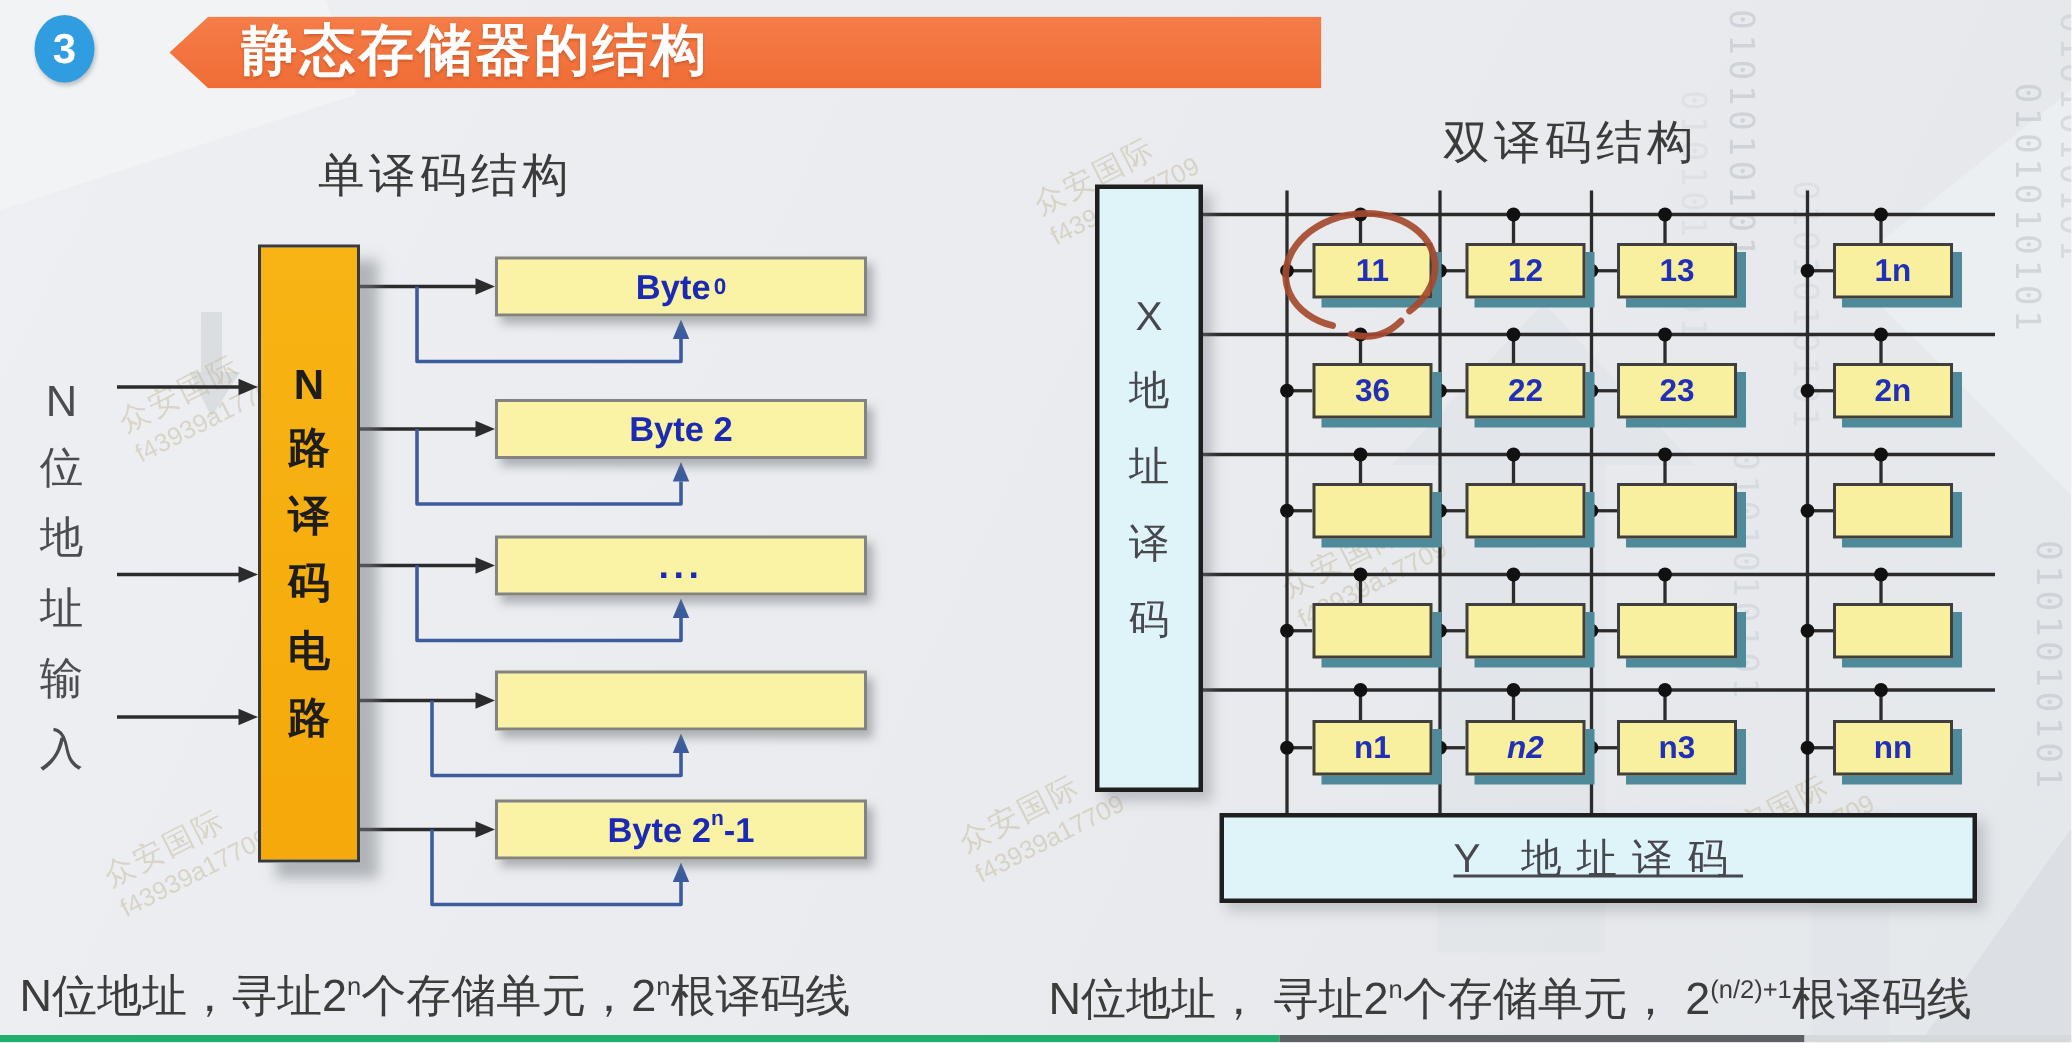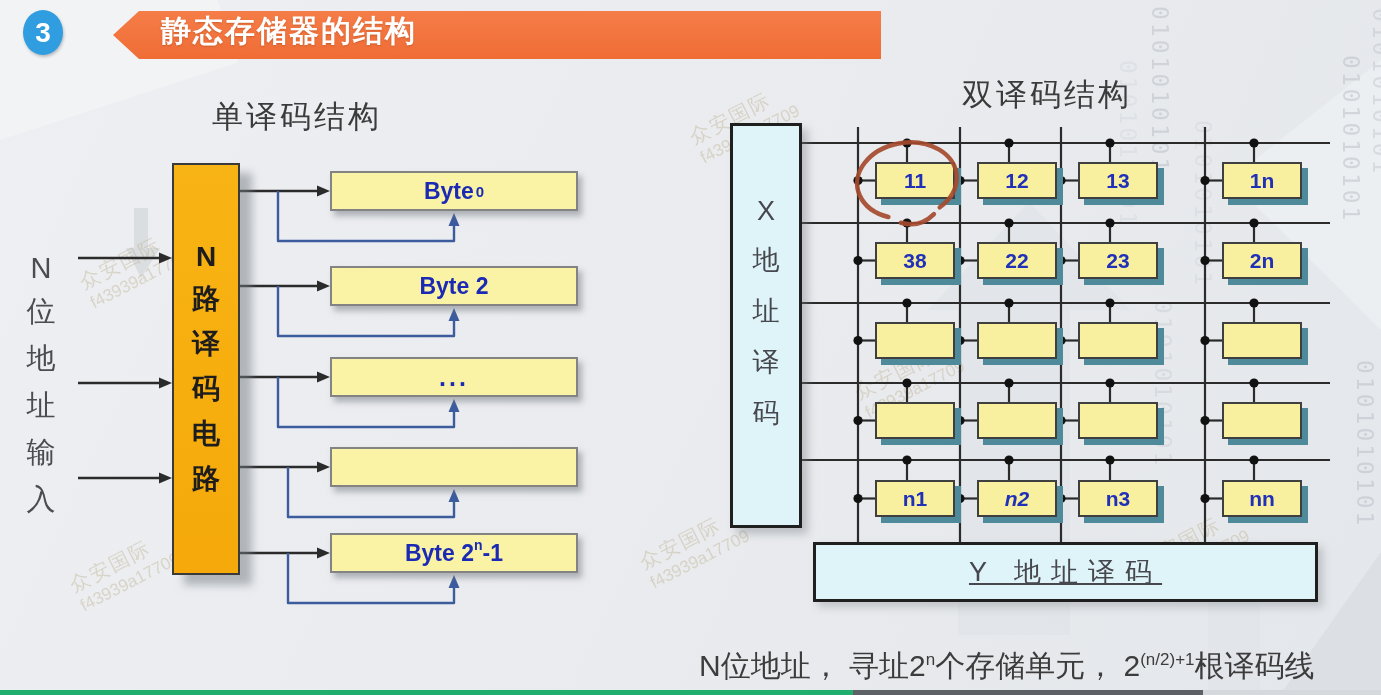--- a/index.html
+++ b/index.html
@@ -10,21 +10,21 @@
   #bg-svg{z-index:0;} #wm-layer{position:absolute;inset:0;z-index:1;}
   #wires{z-index:2;} #overlay-svg{z-index:5;}
 
   
   #badge{position:absolute;left:23px;top:10px;width:40px;height:45px;border-radius:50%;
     background:var(--badge);color:#fff;font-weight:bold;font-size:28px;display:flex;
     align-items:center;justify-content:center;z-index:3;box-shadow:1px 2px 3px rgba(80,90,100,.35);}
   #banner{position:absolute;left:113px;top:11px;width:768px;height:48px;z-index:3;
     background:linear-gradient(180deg,#f57d48,var(--banner));
     clip-path:polygon(26px 0,100% 0,100% 100%,26px 100%,0 50%);
-    display:flex;align-items:flex-start;color:#fff;font-size:30px;font-weight:bold;
+    display:flex;align-items:flex-end;color:#fff;font-size:37px;font-weight:bold;
     letter-spacing:2px;padding-left:48px;box-sizing:border-box;
     text-shadow:0 1px 2px rgba(150,60,20,.4);}
 
   .sec-title{position:absolute;z-index:3;font-size:31px;color:var(--title);letter-spacing:3px;}
   #left-title{left:212px;top:96px;}
   #right-title{left:962px;top:74px;}
 
   .vstack{display:flex;flex-direction:column;align-items:center;}
   #input-label{position:absolute;left:22px;top:252px;width:38px;gap:7px;z-index:3;
     font-size:29px;color:#4b4b50;}
@@ -305,21 +305,21 @@
       <div class="cell" style="left: 977px; top: 162px;">
         <span>12</span>
       </div>
       <div class="cell" style="left: 1078px; top: 162px;">
         <span>13</span>
       </div>
       <div class="cell" style="left: 1222px; top: 162px;">
         <span>1n</span>
       </div>
       <div class="cell" style="left: 875px; top: 242px;">
-        <span>38</span>
+        <span>36</span>
       </div>
       <div class="cell" style="left: 977px; top: 242px;">
         <span>22</span>
       </div>
       <div class="cell" style="left: 1078px; top: 242px;">
         <span>23</span>
       </div>
       <div class="cell" style="left: 1222px; top: 242px;">
         <span>2n</span>
       </div>
@@ -361,20 +361,21 @@
       </div>
     </div>
 
   <svg id="overlay-svg" class="layer">
       <g transform="rotate(-8 907 180.5)">
         <path d="M 935.7 211.6 A 50 38 0 1 0 883.5 214.1" fill="none" stroke="#a54a2e" stroke-width="4.5" stroke-linecap="round" opacity="0.92"></path>
         <path d="M 895 221.5 Q 913 229.5 929 217.5" fill="none" stroke="#a54a2e" stroke-width="4.5" stroke-linecap="round" opacity="0.92"></path>
       </g>
     </svg>
 
+  <div id="caption-left" class="caption"><span class="lbl-t">N位地址，寻址2</span><span class="lbl-sup">n</span><span class="lbl-t">个存储单元，2</span><span class="lbl-sup">n</span><span class="lbl-t">根译码线</span></div>
   <div id="caption-right" class="caption"><span class="lbl-t">N位地址， 寻址2</span><span class="lbl-sup">n</span><span class="lbl-t">个存储单元， 2</span><span class="lbl-sup">(n/2)+1</span><span class="lbl-t">根译码线</span></div>
 
   <div id="progress">
       <div class="seg" style="left: 0px; width: 853px; background: rgb(31, 174, 110);"></div>
       <div class="seg" style="left: 853px; width: 350px; background: rgb(93, 96, 100);"></div>
       <div class="seg" style="left: 1203px; width: 178px; background: rgb(214, 217, 220);"></div>
     </div>
 </div>
 
 </body></html>

